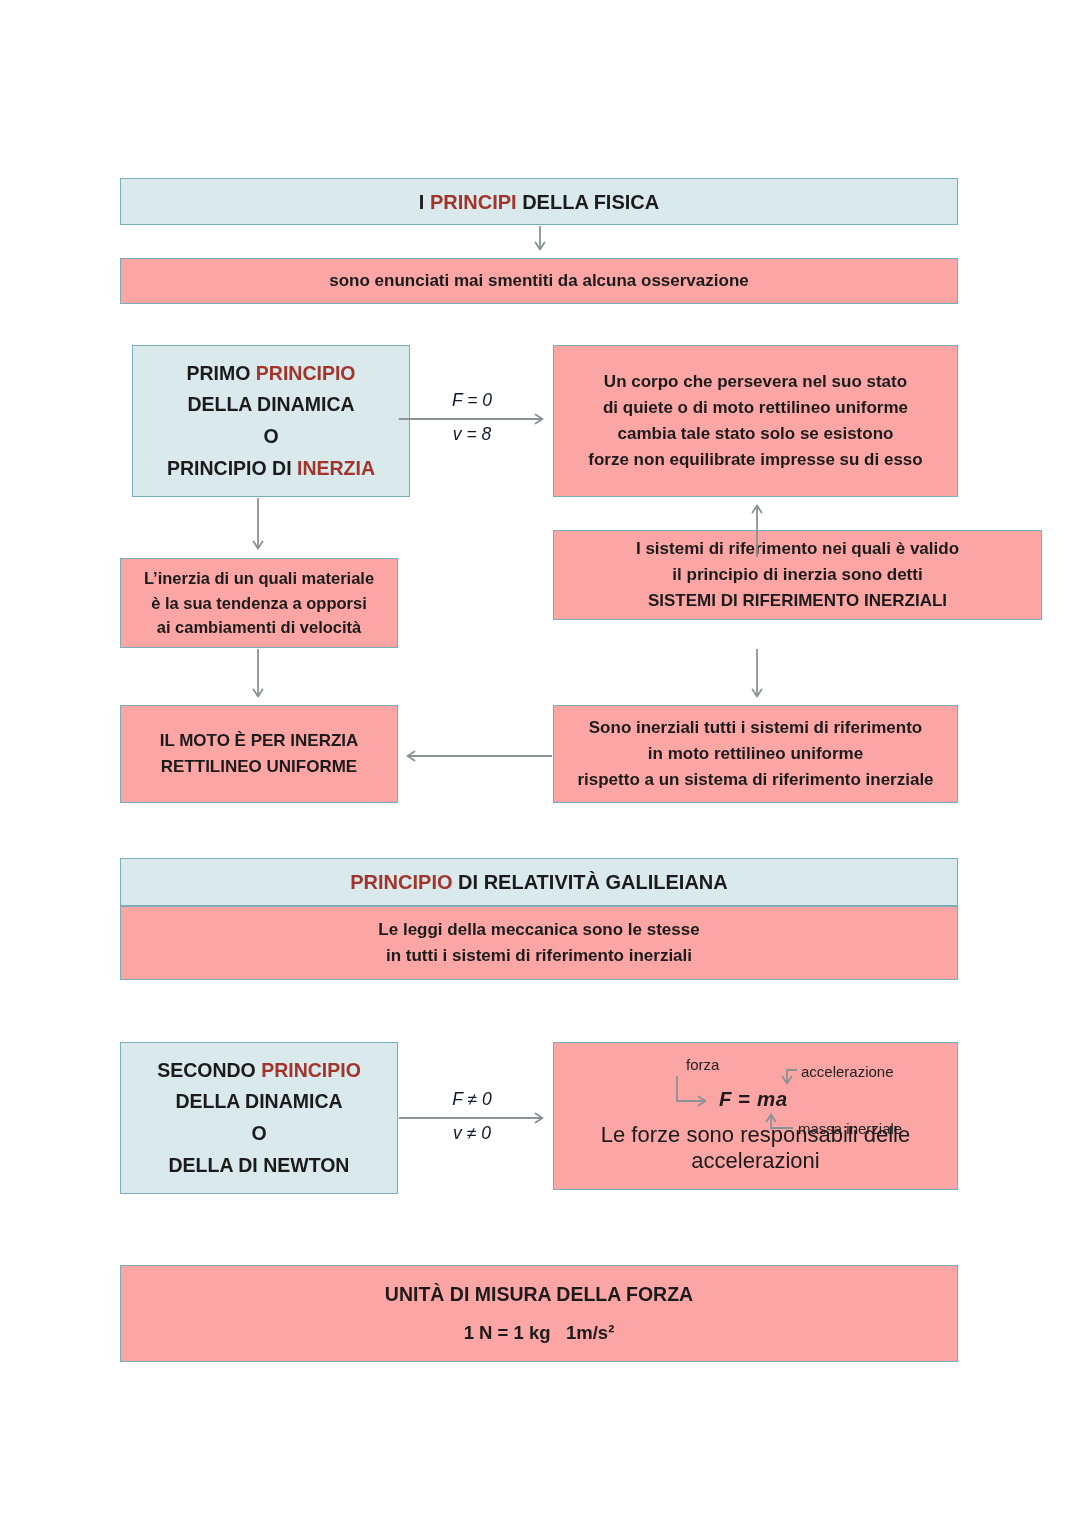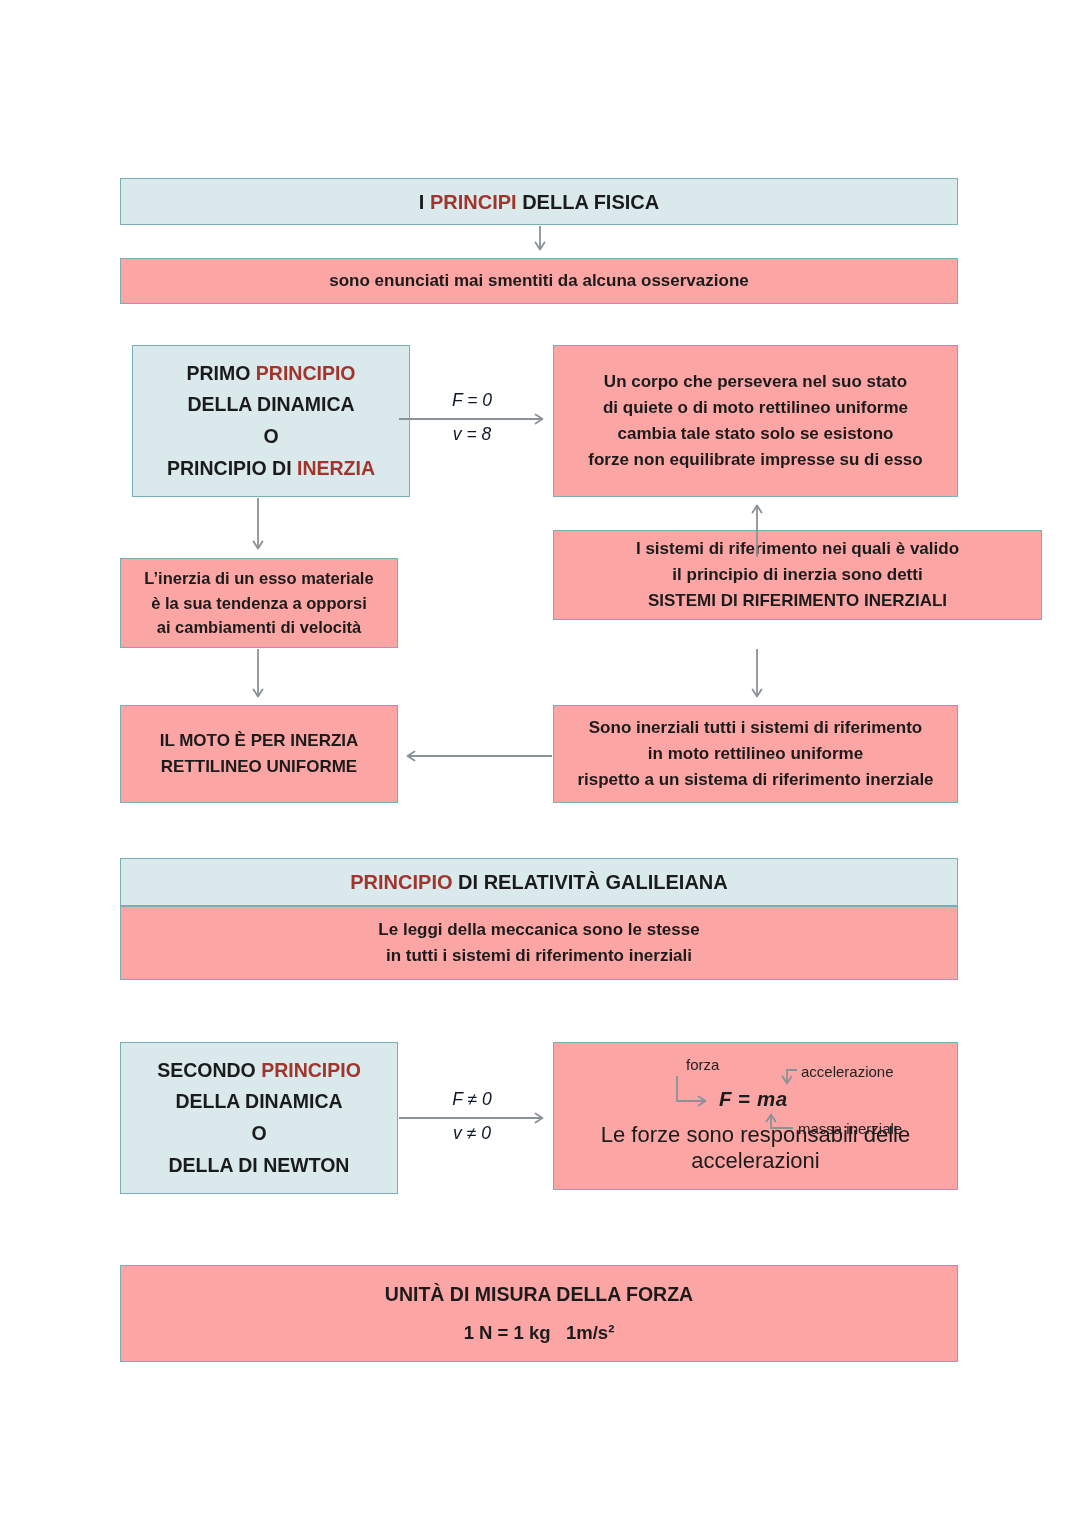--- a/index.html
+++ b/index.html
@@ -73,21 +73,21 @@
   <div class="cond" style="left:424px;top:424px;">v = 8</div>
 
   <div class="box" style="left:553px;top:345px;width:405px;height:152px;">
     <div class="t17 pre">Un corpo che persevera nel suo stato
 di quiete o di moto rettilineo uniforme
 cambia tale stato solo se esistono
 forze non equilibrate impresse su di esso</div>
   </div>
 
   <div class="box" style="left:120px;top:558px;width:278px;height:90px;">
-    <div class="t16 pre">L’inerzia di un esso materiale
+    <div class="t16 pre">L’inerzia di un quali materiale
 è la sua tendenza a opporsi
 ai cambiamenti di velocità</div>
   </div>
 
   <div class="box" style="left:553px;top:530px;width:489px;height:90px;">
     <div class="t17 pre">I sistemi di riferimento nei quali è valido
 il principio di inerzia sono detti
 SISTEMI DI RIFERIMENTO INERZIALI</div>
   </div>
 

